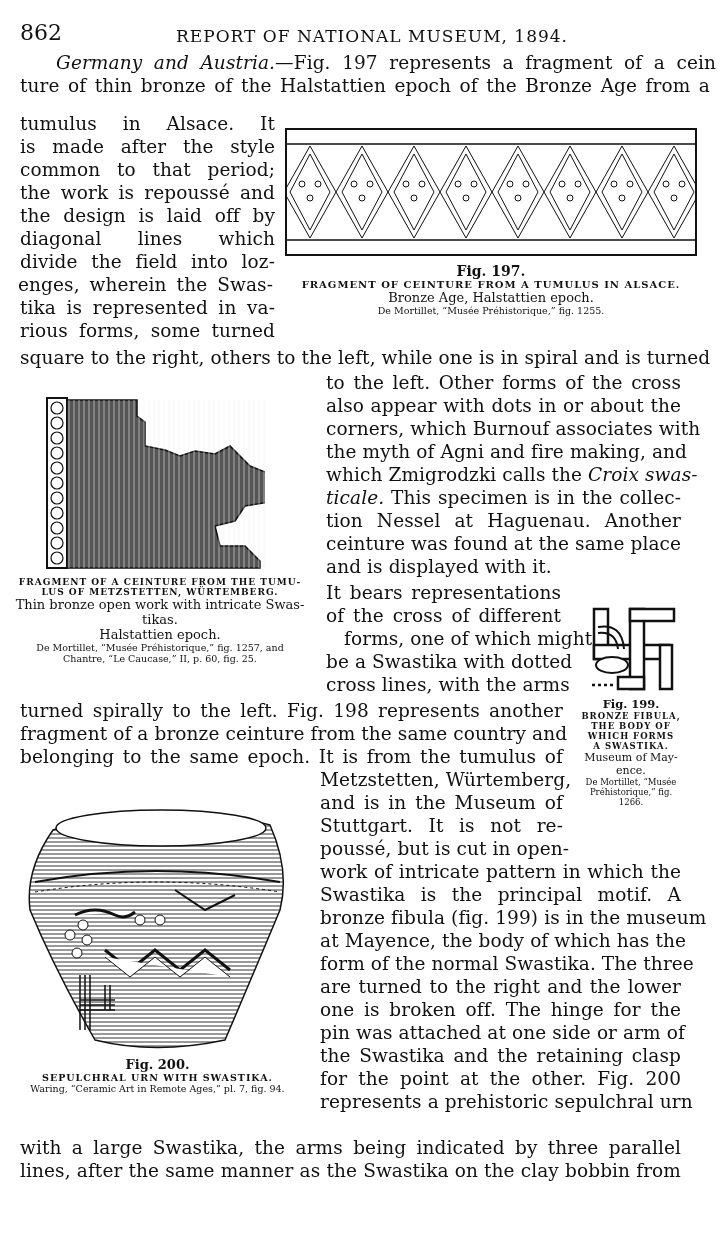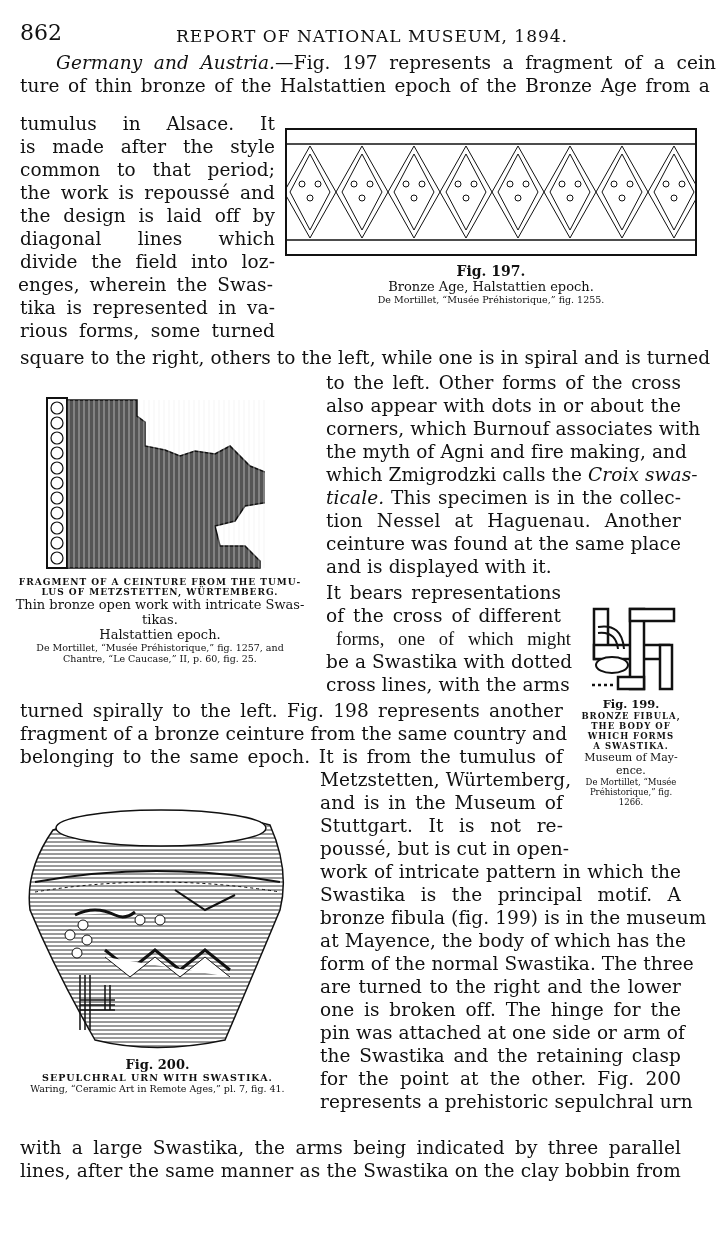--- a/index.html
+++ b/index.html
@@ -41,21 +41,21 @@
     <div class="ln jl" style="left: 326px; top: 395px; width: 355px;"><span>also appear with dots in or about the</span></div>
     <div class="ln jl" style="left: 326px; top: 418px; width: 355px;"><span>corners, which Burnouf associates with</span></div>
     <div class="ln jl" style="left: 326px; top: 441px; width: 355px;"><span>the myth of Agni and fire making, and</span></div>
     <div class="ln jl" style="left: 326px; top: 464px; width: 355px;"><span>which Zmigrodzki calls the </span><span class="it">Croix swas-</span></div>
     <div class="ln jl" style="left: 326px; top: 487px; width: 355px;"><span class="it">ticale.</span><span>  This specimen is in the collec-</span></div>
     <div class="ln jl" style="left: 326px; top: 510px; width: 355px;"><span>tion Nessel at Haguenau.  Another</span></div>
     <div class="ln jl" style="left: 326px; top: 533px; width: 355px;"><span>ceinture was found at the same place</span></div>
     <div class="ln" style="left: 326px; top: 556px; width: 245px;"><span>and is displayed with it.</span></div>
     <div class="ln jl" style="left: 326px; top: 582px; width: 235px;"><span>It bears representations</span></div>
     <div class="ln jl" style="left: 326px; top: 605px; width: 235px;"><span>of the cross of different</span></div>
-    <div class="ln jl" style="left: 336px; top: 628px; width: 235px; font-family: Liberation Serif, serif;"><span>forms, one of which might</span></div>
+    <div class="ln jl" style="left: 344px; top: 628px; width: 235px;"><span>forms, one of which might</span></div>
     <div class="ln jl" style="left: 326px; top: 651px; width: 235px;"><span>be a Swastika with dotted</span></div>
     <div class="ln jl" style="left: 326px; top: 674px; width: 235px;"><span>cross lines, with the arms</span></div>
     <div class="ln jl" style="left: 20px; top: 700px; width: 543px;"><span>turned spirally to the left.  Fig. 198 represents another</span></div>
     <div class="ln jl" style="left: 20px; top: 723px; width: 543px;"><span>fragment of a bronze ceinture from the same country and</span></div>
     <div class="ln jl" style="left: 20px; top: 746px; width: 543px;"><span>belonging to the same epoch.  It is from the tumulus of</span></div>
     <div class="ln jl" style="left: 320px; top: 769px; width: 243px;"><span>Metzstetten, Würtemberg,</span></div>
     <div class="ln jl" style="left: 320px; top: 792px; width: 243px;"><span>and is in the Museum of</span></div>
     <div class="ln jl" style="left: 320px; top: 815px; width: 243px;"><span>Stuttgart.  It is not re-</span></div>
     <div class="ln" style="left: 320px; top: 838px; width: 243px;"><span>poussé, but is cut in open-</span></div>
     <div class="ln jl" style="left: 320px; top: 861px; width: 361px;"><span>work of intricate pattern in which the</span></div>
@@ -115,20 +115,21 @@
       <circle cx="345" cy="56" r="3"></circle>
       <path d="M389 18 L415 64 L389 110 L363 64 Z"></path>
       <path d="M389 26 L409 64 L389 102 L369 64 Z"></path>
       <circle cx="381" cy="56" r="3"></circle>
       <circle cx="389" cy="70" r="3"></circle>
       <circle cx="397" cy="56" r="3"></circle>
     </g>
 </svg>
 <div class="cap" style="left:285px;top:263px;width:412px;">
   <div class="fig">Fig. 197.</div>
+  <div class="sc">FRAGMENT OF CEINTURE FROM A TUMULUS IN ALSACE.</div>
   <div class="desc">Bronze Age, Halstattien epoch.</div>
   <div class="src">De Mortillet, “Musée Préhistorique,” fig. 1255.</div>
 </div>
 
 <svg style="left:45px;top:396px;" width="220" height="175" viewBox="0 0 220 175">
   <rect x="2" y="2" width="20" height="170" fill="#fff" stroke="#111" stroke-width="2"></rect>
   <g id="f198-beads" fill="#fff" stroke="#111" stroke-width="1.2">
       <circle cx="12" cy="12" r="6"></circle>
       <circle cx="12" cy="27" r="6"></circle>
       <circle cx="12" cy="42" r="6"></circle>
@@ -244,14 +245,14 @@
   <path d="M50 115 Q70 105 90 115 Q100 120 110 112" fill="#fff" stroke="#111" stroke-width="3"></path>
   <g fill="none" stroke="#111" stroke-width="1.5">
     <path d="M55 175 L55 230 M60 175 L60 230 M65 175 L65 230"></path>
     <path d="M55 200 L90 200 M55 205 L90 205 M55 210 L90 210"></path>
     <path d="M85 185 L85 210 M80 185 L80 210"></path>
   </g>
 </svg>
 <div class="cap" style="left:0px;top:1057px;width:315px;">
   <div class="fig" style="font-size:13px;">Fig. 200.</div>
   <div class="sc" style="font-size:9.5px;">SEPULCHRAL URN WITH SWASTIKA.</div>
-  <div class="src" style="font-size:9.5px;">Waring, “Ceramic Art in Remote Ages,” pl. 7, fig. 41.</div>
+  <div class="src" style="font-size:9.5px;">Waring, “Ceramic Art in Remote Ages,” pl. 7, fig. 94.</div>
 </div>
 
 </body></html>

